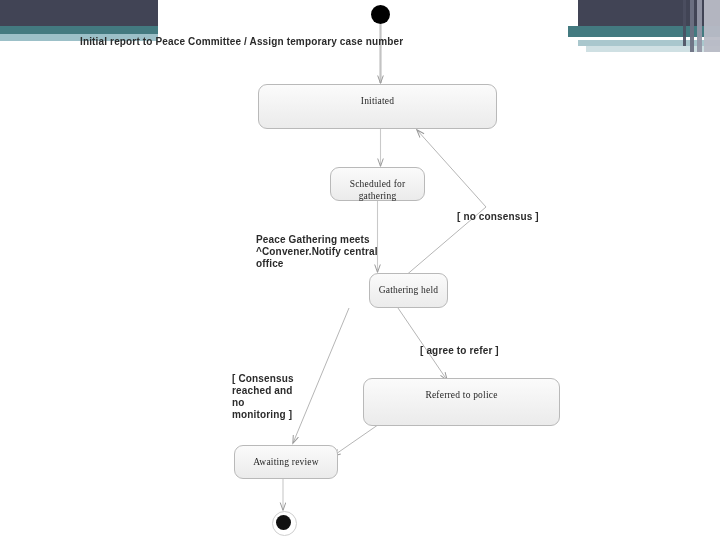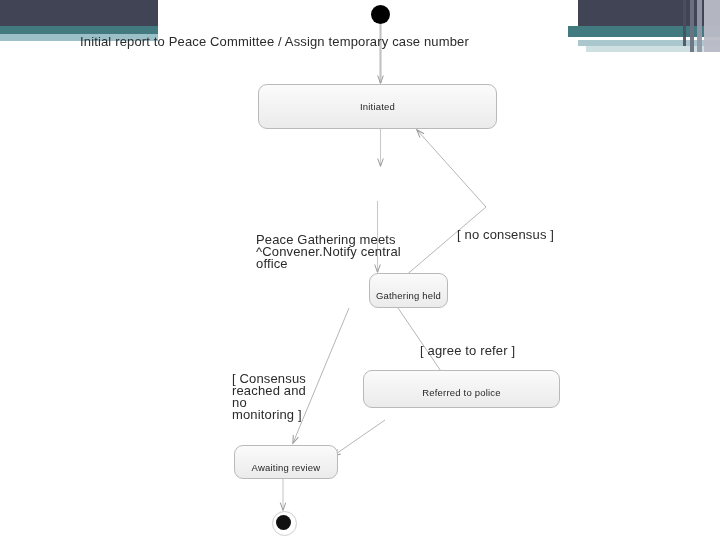--- a/index.html
+++ b/index.html
@@ -55,27 +55,28 @@
   .state {
     position: absolute;
     box-sizing: border-box;
     border: 1px solid #b9b9b9;
     border-radius: 9px;
     background: linear-gradient(180deg, #fbfbfb 0%, #f2f2f2 55%, #ebebeb 100%);
     color: #262626;
     font-size: 9.5px;
     text-align: center;
     line-height: 11.5px;
-    padding-top: 16px;
+    padding-top: 11px;
     letter-spacing: .2px;
+    font-family: Liberation Serif, serif;
   }
   .state-initiated   { left: 258px; top: 84px;  width: 239px; height: 45px; }
   .state-scheduled   { left: 330px; top: 167px; width: 95px;  height: 34px; }
   .state-gathering   { left: 333px; top: 273px; width: 79px;  height: 35px; margin-left: 36px; }
-  .state-referred    { left: 363px; top: 370px; width: 197px; height: 38px; }
+  .state-referred    { left: 363px; top: 378px; width: 197px; height: 48px; }
   .state-awaiting    { left: 234px; top: 445px; width: 104px;  height: 34px; }
 
   
   .node {
     position: absolute;
     border-radius: 50%;
   }
   .node-start {
     left: 371px; top: 5px;
     width: 19px; height: 19px;
@@ -90,28 +91,29 @@
   .node-end-fill {
     left: 276px; top: 515px;
     width: 15px; height: 15px;
     background: #111111;
   }
 
   
   .label {
     position: absolute;
     color: #2b2b2b;
-    font-size: 13px;
+    font-size: 10px;
     line-height: 12px;
     white-space: pre;
     letter-spacing: .15px;
+    font-weight: bold;
   }
   .label-center { text-align: left; }
   .lbl-initial     { left: 80px;  top: 36px;  }
-  .lbl-noconsensus { left: 457px; top: 229px; }
+  .lbl-noconsensus { left: 457px; top: 211px; }
   .lbl-peace       { left: 256px; top: 234px; width: 130px; }
   .lbl-agree       { left: 420px; top: 345px; }
   .lbl-consensus   { left: 232px; top: 373px; width: 76px; }
 </style>
 </head>
 <body>
 
 <div id="slide">
 
   <div class="band band-dark-left"></div>
@@ -151,20 +153,22 @@
 
     <line x1="283" y1="479" x2="283" y2="510" stroke="#c9c9c9" stroke-width="1.1" marker-end="url(#arw)"></line>
   </svg>
 
   <div class="node node-start"></div>
   <div class="node node-end-ring"></div>
   <div class="node node-end-fill"></div>
 
   <div class="state state-initiated">Initiated</div>
 
+  <div class="state state-scheduled">Scheduled for
+gathering</div>
 
   <div class="state state-gathering">Gathering
 held</div>
 
   <div class="state state-referred">Referred to police</div>
 
   <div class="state state-awaiting">Awaiting review</div>
 
   <div class="label lbl-initial">Initial report to Peace Committee / Assign temporary case number</div>
 

